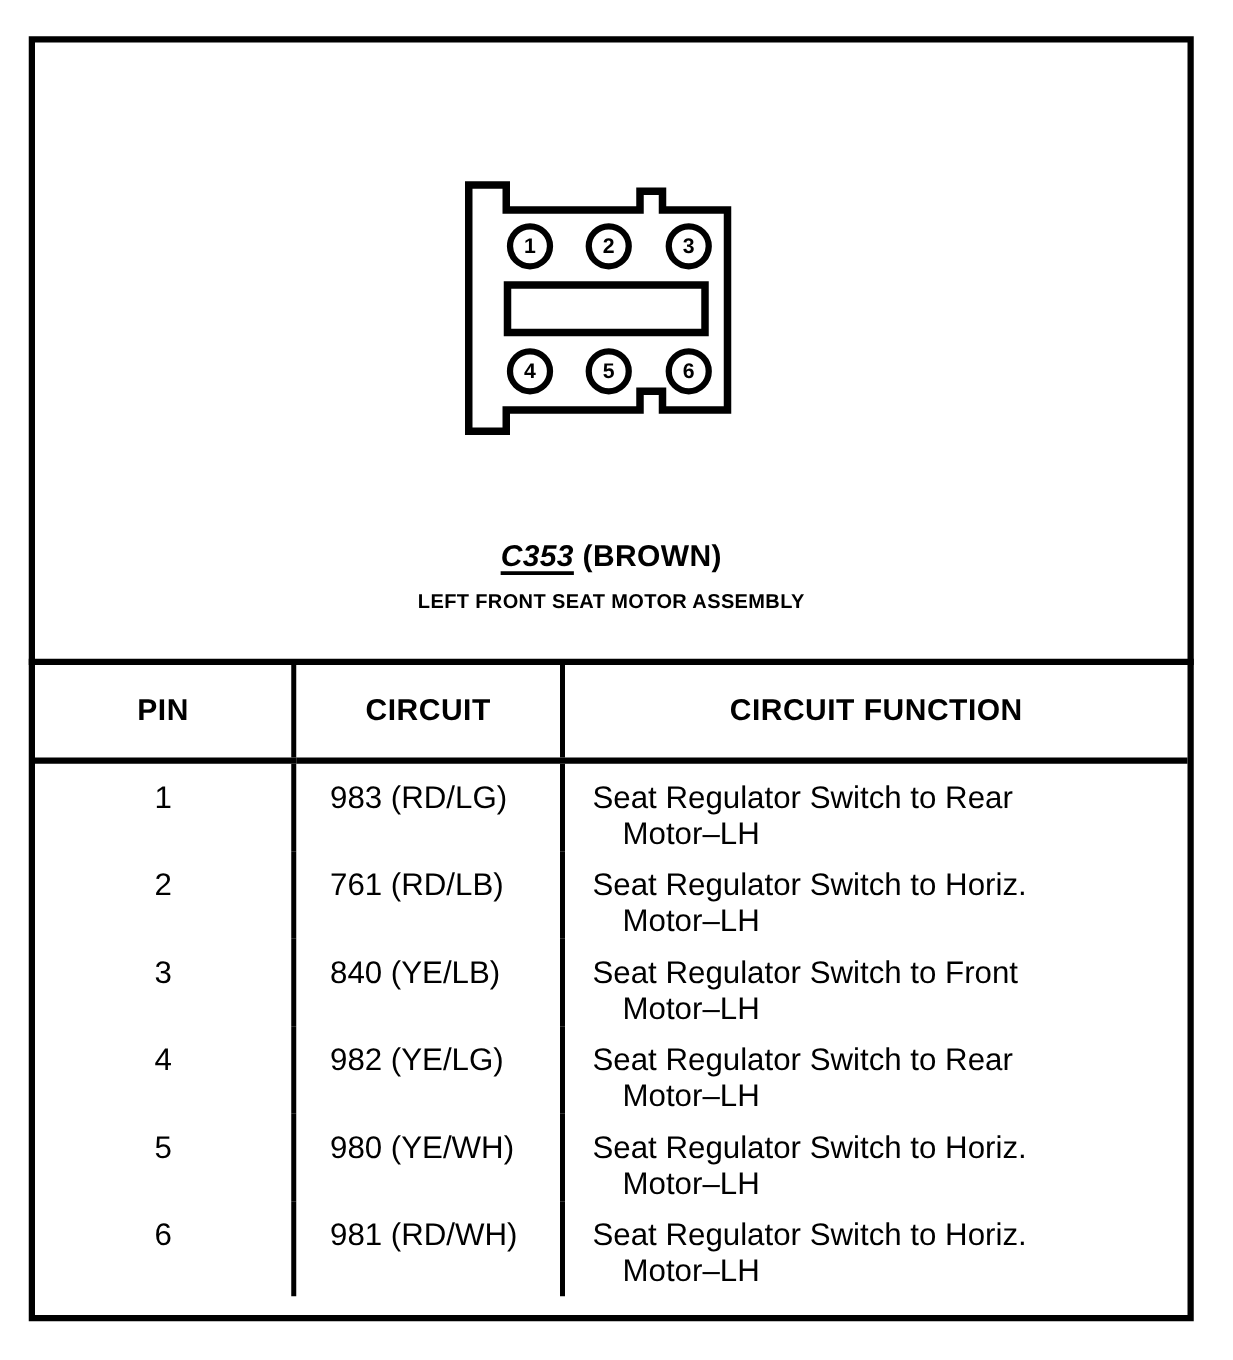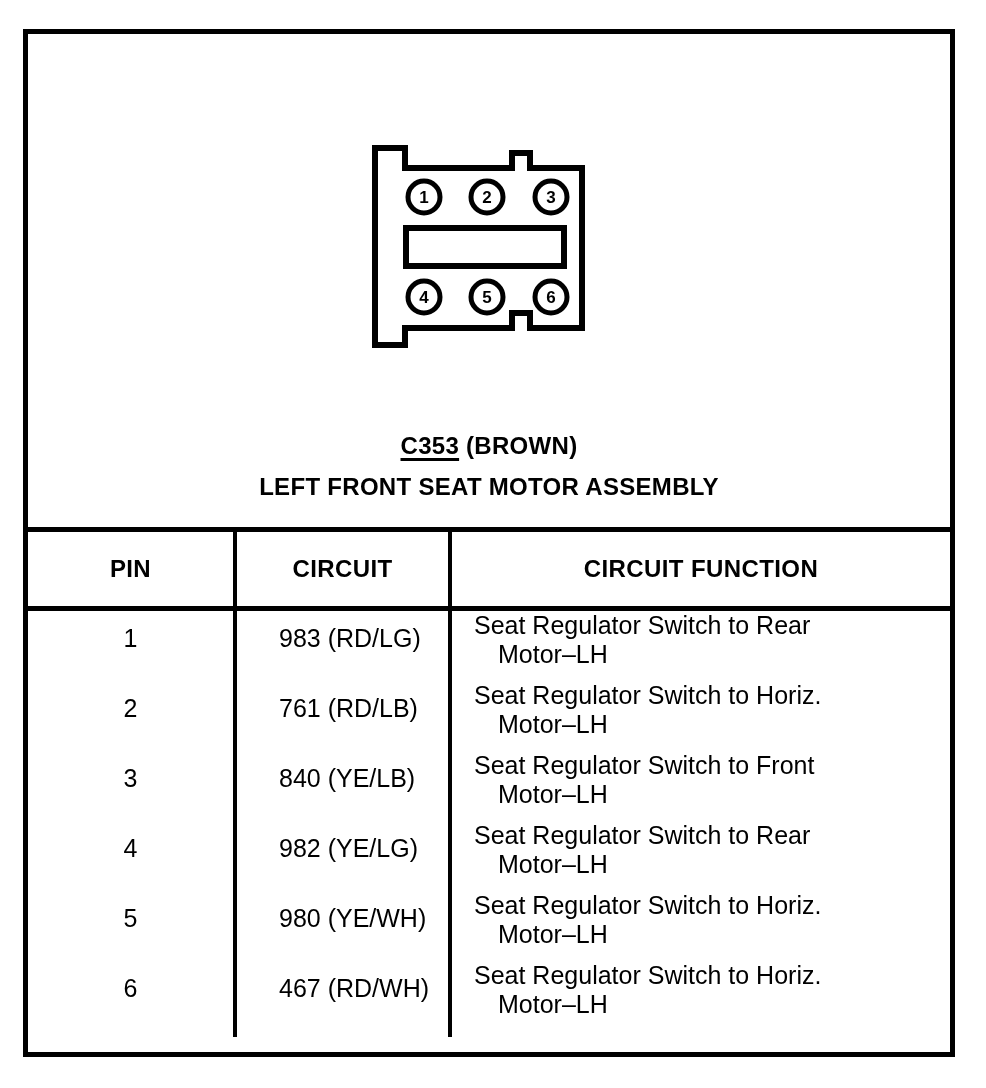--- a/index.html
+++ b/index.html
@@ -76,23 +76,24 @@
   .caption-line1 {
     font-size: 24px;
     font-weight: bold;
     letter-spacing: 0.3px;
     white-space: nowrap;
   }
   .caption-code {
     text-decoration: underline;
     text-underline-offset: 4px;
     text-decoration-thickness: 3px;
+    font-style: italic;
   }
   .caption-line2 {
-    font-size: 24px;
+    font-size: 16px;
     font-weight: bold;
     letter-spacing: 0.3px;
     margin-top: 13px;
     white-space: nowrap;
   }
 
   
   .table-top-rule {
     position: absolute;
     left: 23px;
@@ -141,30 +142,31 @@
   .cell-pin {
     font-size: 25px;
     text-align: center;
     padding-top: 13px;
     height: 70px;
     box-sizing: border-box;
   }
   .cell-circuit {
     font-size: 25px;
     text-align: left;
-    padding-left: 42px;
+    padding-left: 27px;
     padding-top: 13px;
     height: 70px;
     box-sizing: border-box;
     white-space: nowrap;
   }
   .cell-function {
     font-size: 25px;
     text-align: left;
     padding-left: 22px;
+    padding-top: 13px;
     height: 70px;
     box-sizing: border-box;
   }
   .fn-line1 { white-space: nowrap; }
   .fn-line2 {
     padding-left: 24px;
     white-space: nowrap;
   }
   .row-last .cell-pin,
   .row-last .cell-circuit,
@@ -313,21 +315,21 @@
               <div class="fn-line1">Seat Regulator Switch to Horiz.</div>
               <div class="fn-line2">Motor–LH</div>
             </div>
           </td>
         </tr>
         <tr class="row-last">
           <td>
             <div class="cell-pin">6</div>
           </td>
           <td>
-            <div class="cell-circuit">467 (RD/WH)</div>
+            <div class="cell-circuit">981 (RD/WH)</div>
           </td>
           <td class="last">
             <div class="cell-function">
               <div class="fn-line1">Seat Regulator Switch to Horiz.</div>
               <div class="fn-line2">Motor–LH</div>
             </div>
           </td>
         </tr>
       </tbody>
     </table>

